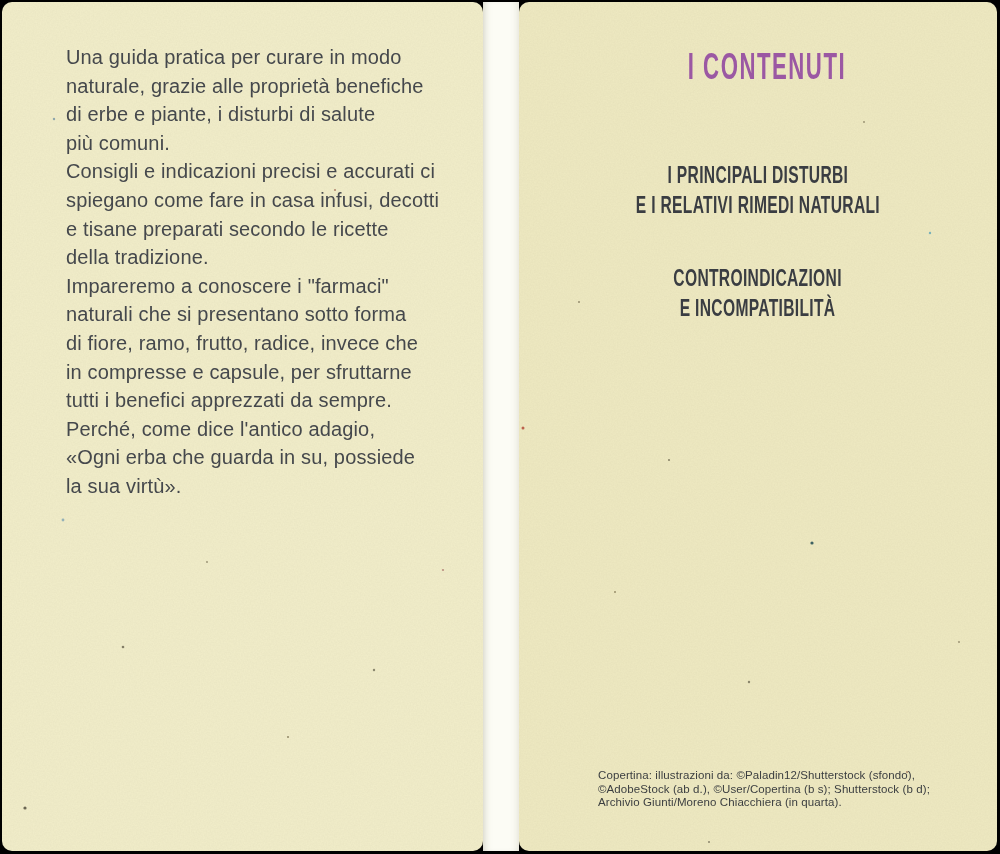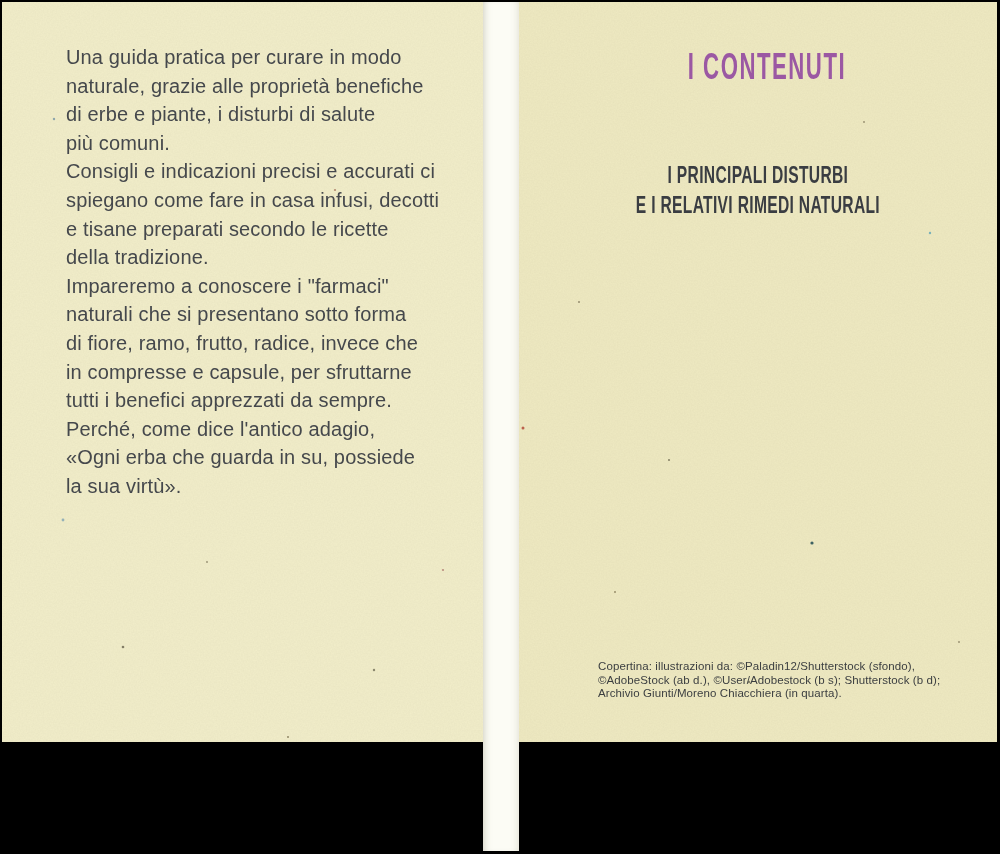--- a/index.html
+++ b/index.html
@@ -9,22 +9,23 @@
     overflow: hidden;
   }
   .frame {
     position: relative;
     width: 1000px; height: 854px;
     background: var(--frame, #000);
     overflow: hidden;
   }
   .panel {
     position: absolute;
-    top: 2px; height: 740px;
+    top: 2px; height: 849px;
     overflow: hidden;
+    border-radius: 10px;
   }
   .panel-left  { left: 2px;   width: 481px; background: var(--paper-left,  #f2eeca); }
   .panel-right { left: 519px; width: 478px; background: var(--paper-right, #efeac2); }
   .gutter {
     position: absolute;
     top: 2px; left: 483px;
     width: 36px; height: 849px;
     background: var(--gutter, #fcfcf5);
     box-shadow: inset 7px 0 9px -7px rgba(90,85,55,.35),
                 inset -7px 0 9px -7px rgba(90,85,55,.22);
@@ -161,20 +162,22 @@
         <circle cx="300" cy="60" r="0.9" fill="#6b5f3f" opacity=".55"></circle>
         <circle cx="440" cy="640" r="0.9" fill="#5c5138" opacity=".6"></circle>
       </g>
     </svg>
 
     <h1 class="contents-title"><span class="squeeze">I CONTENUTI</span></h1>
 
     <div class="contents-list">
       <div class="contents-item"><span class="squeeze">I PRINCIPALI DISTURBI
 E I RELATIVI RIMEDI NATURALI</span></div>
+      <div class="contents-item"><span class="squeeze">CONTROINDICAZIONI
+E INCOMPATIBILITÀ</span></div>
     </div>
 
     <p class="credits">Copertina: illustrazioni da: ©Paladin12/Shutterstock (sfondo),
-©AdobeStock (ab d.), ©User/Adobestock (b s); Shutterstock (b d);
+©AdobeStock (ab d.), ©User/Copertina (b s); Shutterstock (b d);
 Archivio Giunti/Moreno Chiacchiera (in quarta).</p>
   </section>
 
 </div>
 
 </body></html>

